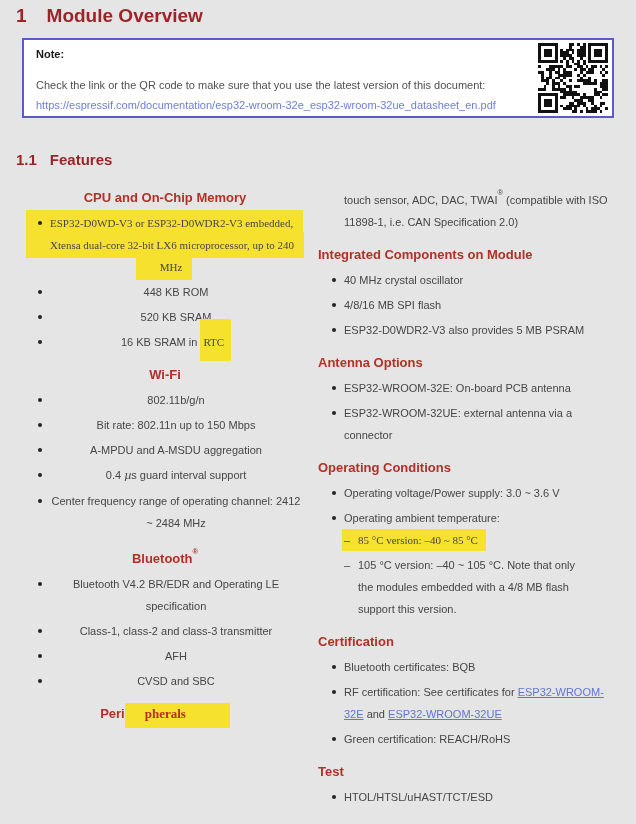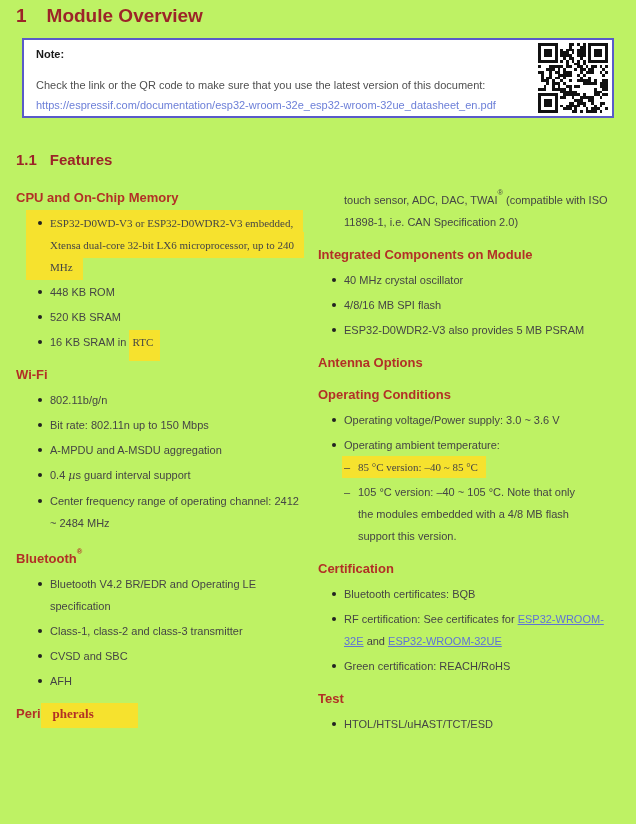--- a/index.html
+++ b/index.html
@@ -1,17 +1,17 @@
 <!DOCTYPE html>
 <html style="--red1: #9C2428; --red2: #B23026; --yellow: #F6E22E; --link1: #5F74D6; --link2: #6C7FD8; --noteborder: #5A5BC9;"><head>
 <meta charset="utf-8">
 <style>
   html,body{margin:0;padding:0;background:#fff;}
   body{font-family:"Liberation Sans","DejaVu Sans",sans-serif;}
-  .page{position:relative;width:636px;height:824px;background:#bef264;overflow:hidden;
+  .page{position:relative;width:636px;height:824px;background:#e5e5e5;overflow:hidden;
         color:#454545;font-size:11px;line-height:22px;}
 
   
   h1{position:absolute;left:16px;top:4px;margin:0;font-size:19px;line-height:24px;
      font-weight:bold;color:var(--red1);}
   h1 .num{margin-right:20px;}
   h2{position:absolute;left:16px;top:150px;margin:0;font-size:15px;line-height:20px;
      font-weight:bold;color:var(--red1);}
   h2 .num{margin-right:13px;}
   h3{margin:0 0 4px 0;font-size:13px;line-height:20px;font-weight:bold;color:var(--red2);}
@@ -19,21 +19,21 @@
   
   .note{position:absolute;left:22px;top:38px;width:588px;height:76px;
         border:2px solid var(--noteborder);background:#fff;}
   .note-label{margin:7px 0 0 12px;font-weight:bold;color:#1a1a1a;font-size:11px;line-height:14px;}
   .note-text{margin:15px 0 0 12px;color:#4f4f4f;font-size:11px;line-height:18px;width:480px;}
   .note-link{display:block;margin:2px 0 0 12px;color:var(--link2);font-size:11px;line-height:18px;
         text-decoration:none;cursor:pointer;}
   #qr{position:absolute;right:4px;top:3px;width:70px;height:70px;}
 
   
-  #col-left{position:absolute;left:16px;top:188px;width:298px;}
+  #col-left{position:absolute;left:16px;top:188px;width:298px;text-align:center;}
   #col-right{position:absolute;left:318px;top:186px;width:310px;}
   .fsec{margin-top:12px;}
   .fsec:first-child{margin-top:0;}
   #col-right .fsec.nohead{margin-top:0;}
   ul.fl{list-style:none;margin:0;padding:0 0 0 20px;}
   #col-right ul.fl{padding-left:12px;}
   li.fitem{position:relative;padding-left:14px;margin-bottom:3px;max-width:252px;}
   #col-right li.fitem{max-width:266px;}
   li.fitem::before{content:'';position:absolute;left:2px;top:9px;width:4px;height:4px;
      border-radius:50%;background:#222;}
@@ -45,23 +45,23 @@
 
   
   sup.reg{font-size:7.5px;position:relative;top:-4px;}
   i.mu{font-family:"DejaVu Serif",serif;font-style:italic;}
   a.doc-link{color:var(--link1);text-decoration:underline;cursor:pointer;}
 
   
   .hl{background:var(--yellow);font-family:Liberation Serif, serif;}
   .hl-block{padding:7px 10px 7px 24px;margin-left:-24px;
             box-decoration-break:clone;-webkit-box-decoration-break:clone;}
-  .hl-tall{padding:6px 7px 13px 3px;}
+  .hl-tall{padding:17px 7px 13px 3px;}
   .hl-sm{padding:9px 12px 7px 26px;margin-left:-26px;}
-  .hl-head{padding:3px 44px 7px 12px;}
+  .hl-head{padding:3px 44px 7px 20px;}
   .hl-line{padding:5px 8px 5px 16px;margin-left:-16px;}
 </style>
 </head>
 <body>
 
 <div class="page">
 
   <h1><span class="num">1</span><span>Module Overview</span></h1>
 
   <div class="note">
@@ -409,22 +409,22 @@
           <li class="fitem"><span>A-MPDU and A-MSDU aggregation</span></li>
           <li class="fitem"><span>0.4 <i class="mu">µ</i>s guard interval support</span></li>
           <li class="fitem"><span>Center frequency range of operating channel: 2412 ~ 2484 MHz</span></li>
         </ul>
       </section>
       <section class="fsec">
         <h3><span>Bluetooth<sup class="reg">®</sup></span></h3>
         <ul class="fl">
           <li class="fitem"><span>Bluetooth V4.2 BR/EDR and Operating LE specification</span></li>
           <li class="fitem"><span>Class-1, class-2 and class-3 transmitter</span></li>
+          <li class="fitem"><span>AFH</span></li>
           <li class="fitem"><span>CVSD and SBC</span></li>
-          <li class="fitem"><span>AFH</span></li>
         </ul>
       </section>
       <section class="fsec">
         <h3><span>Peri</span><span class="hl hl-head">pherals</span></h3>
       </section>
     </div>
   <div id="col-right">
       <section class="fsec nohead">
         <ul class="fl">
           <li class="fitem cont"><span>touch sensor, ADC, DAC, TWAI<sup class="reg">®</sup> (compatible with ISO 11898-1, i.e. CAN Specification 2.0)</span></li>
@@ -433,20 +433,24 @@
       <section class="fsec">
         <h3><span>Integrated Components on Module</span></h3>
         <ul class="fl">
           <li class="fitem"><span>40 MHz crystal oscillator</span></li>
           <li class="fitem"><span>4/8/16 MB SPI flash</span></li>
           <li class="fitem"><span>ESP32-D0WDR2-V3 also provides 5 MB PSRAM</span></li>
         </ul>
       </section>
       <section class="fsec">
         <h3><span>Antenna Options</span></h3>
+        <ul class="fl">
+          <li class="fitem"><span>ESP32-WROOM-32E: On-board PCB antenna</span></li>
+          <li class="fitem"><span>ESP32-WROOM-32UE: external antenna via a connector</span></li>
+        </ul>
       </section>
       <section class="fsec">
         <h3><span>Operating Conditions</span></h3>
         <ul class="fl">
           <li class="fitem"><span>Operating voltage/Power supply: 3.0 ~ 3.6 V</span></li>
           <li class="fitem"><span>Operating ambient temperature:</span><ul class="subs">
               <li class="sub"><span class="hl hl-line">85 °C version: –40 ~ 85 °C</span></li>
               <li class="sub"><span>105 °C version: –40 ~ 105 °C. Note that only the modules embedded with a 4/8 MB flash support this version.</span></li>
             </ul></li>
         </ul>

